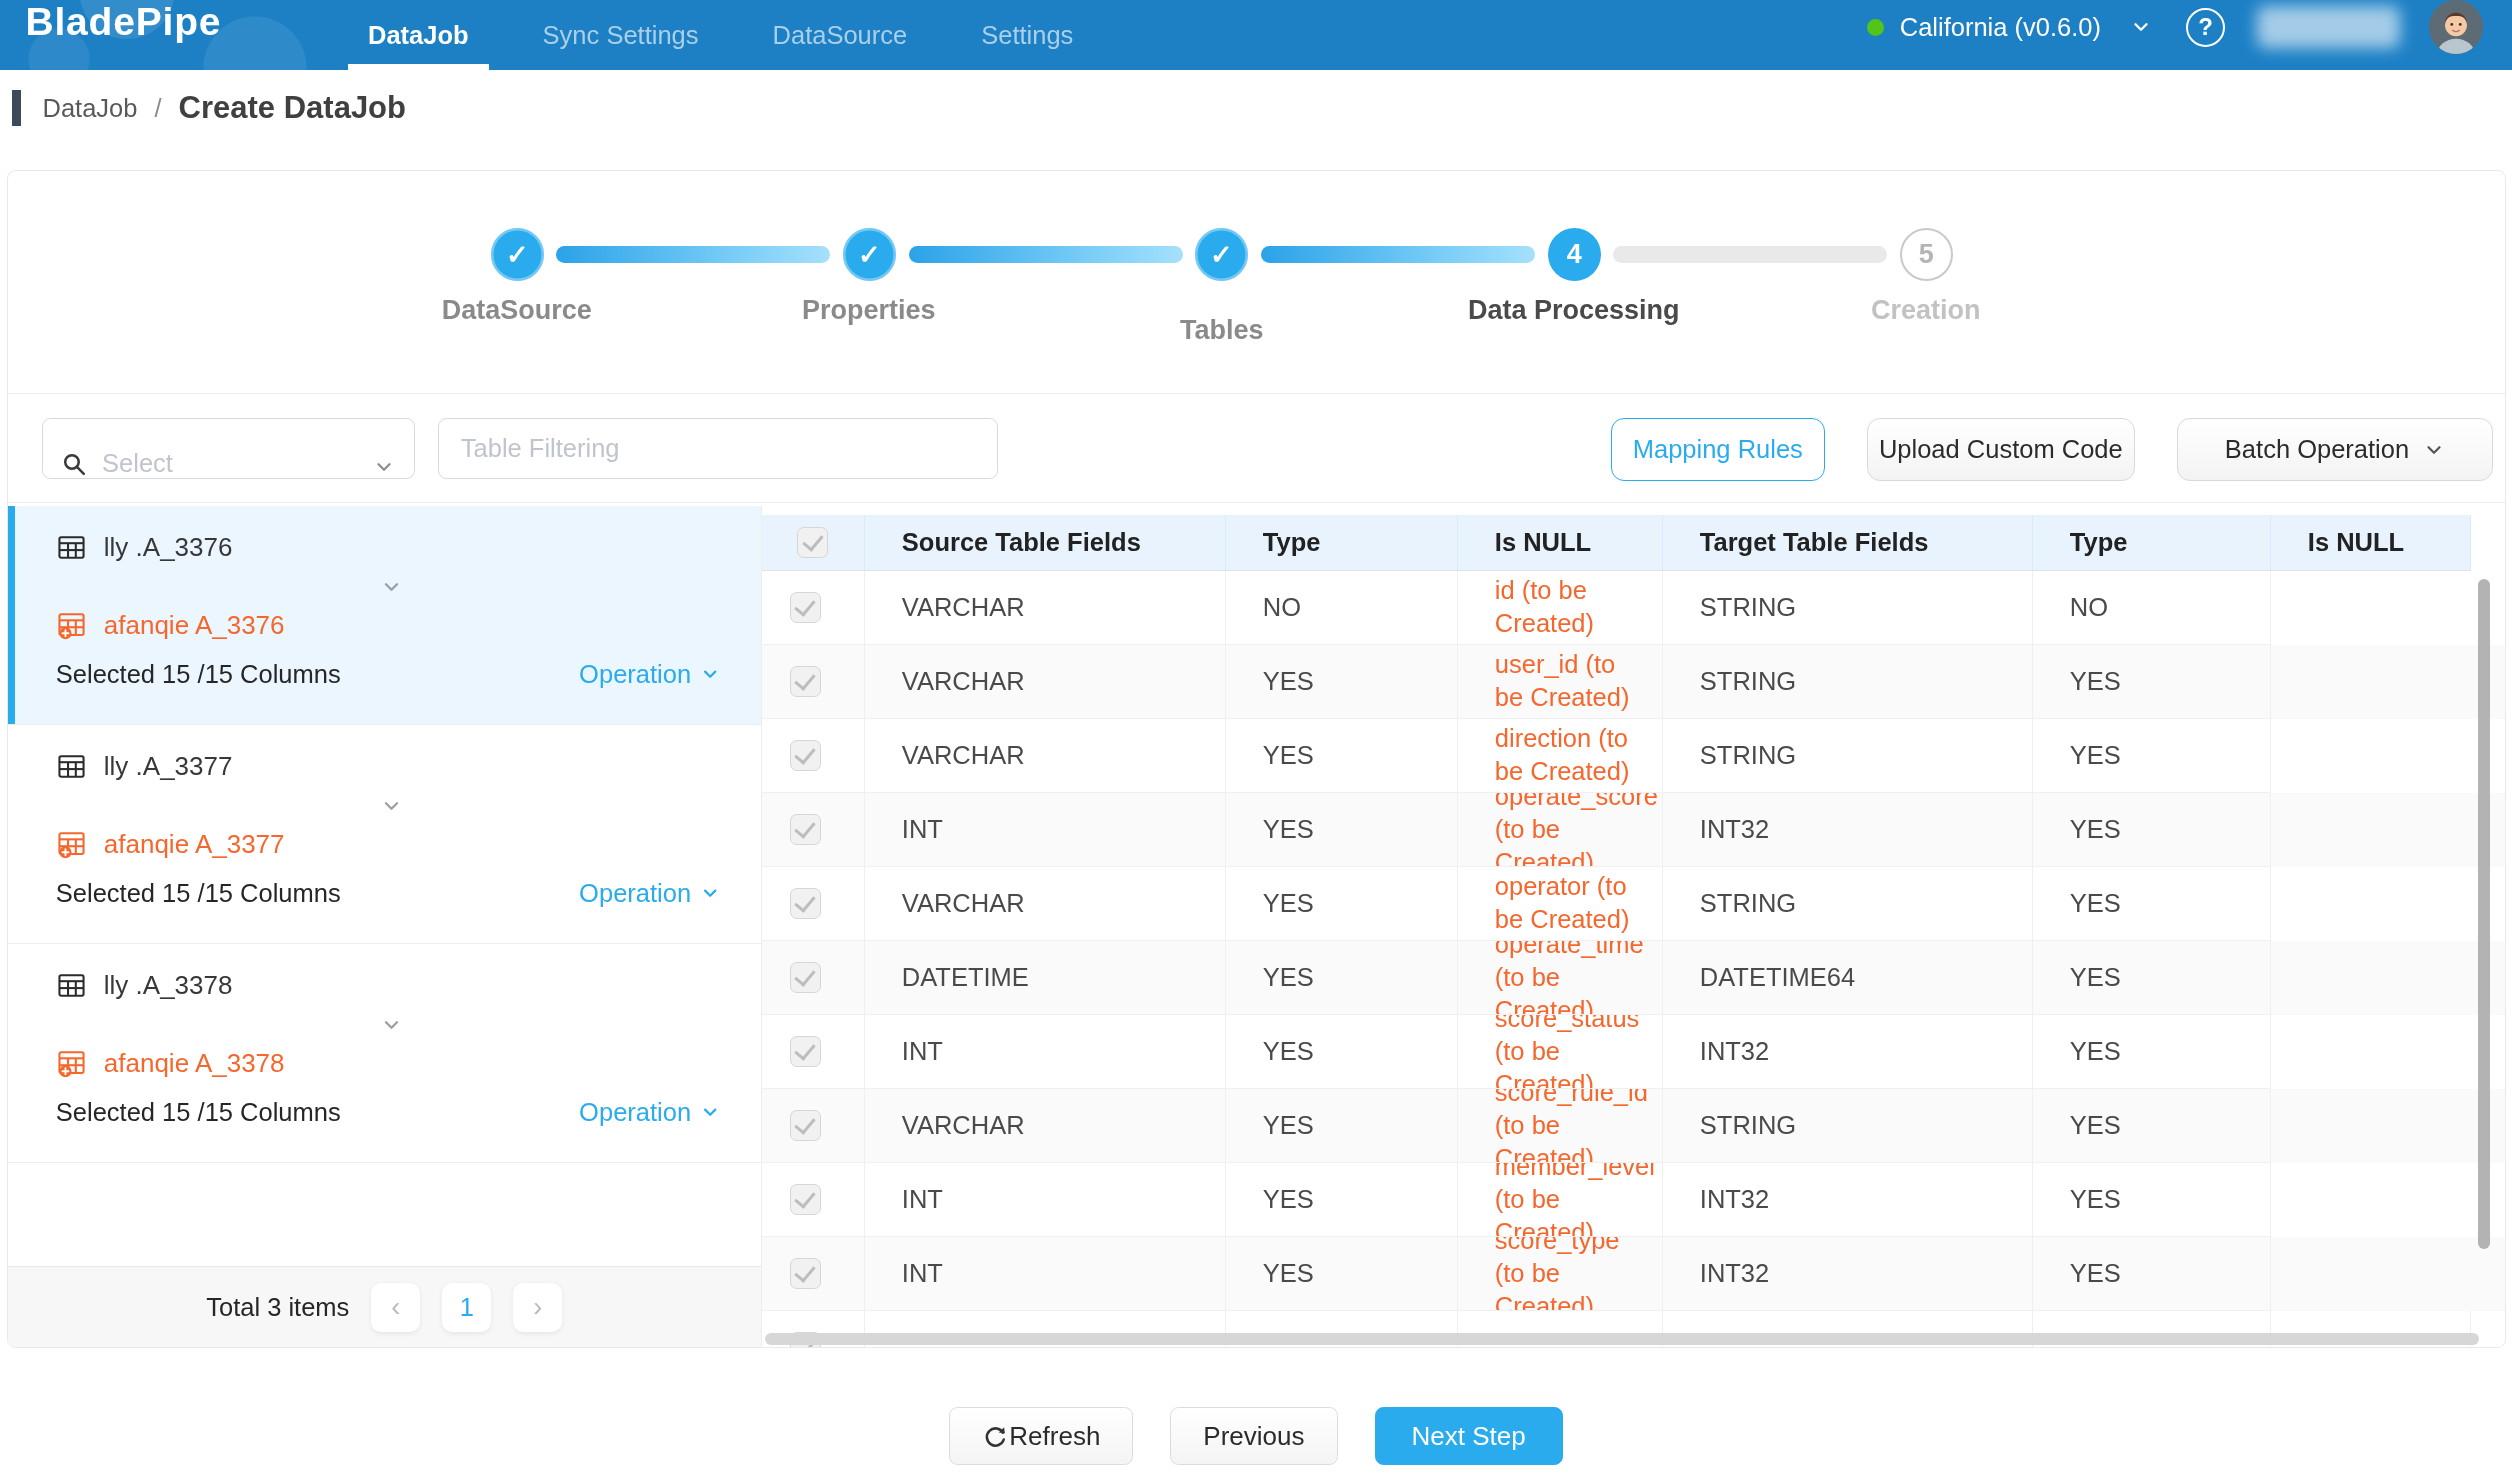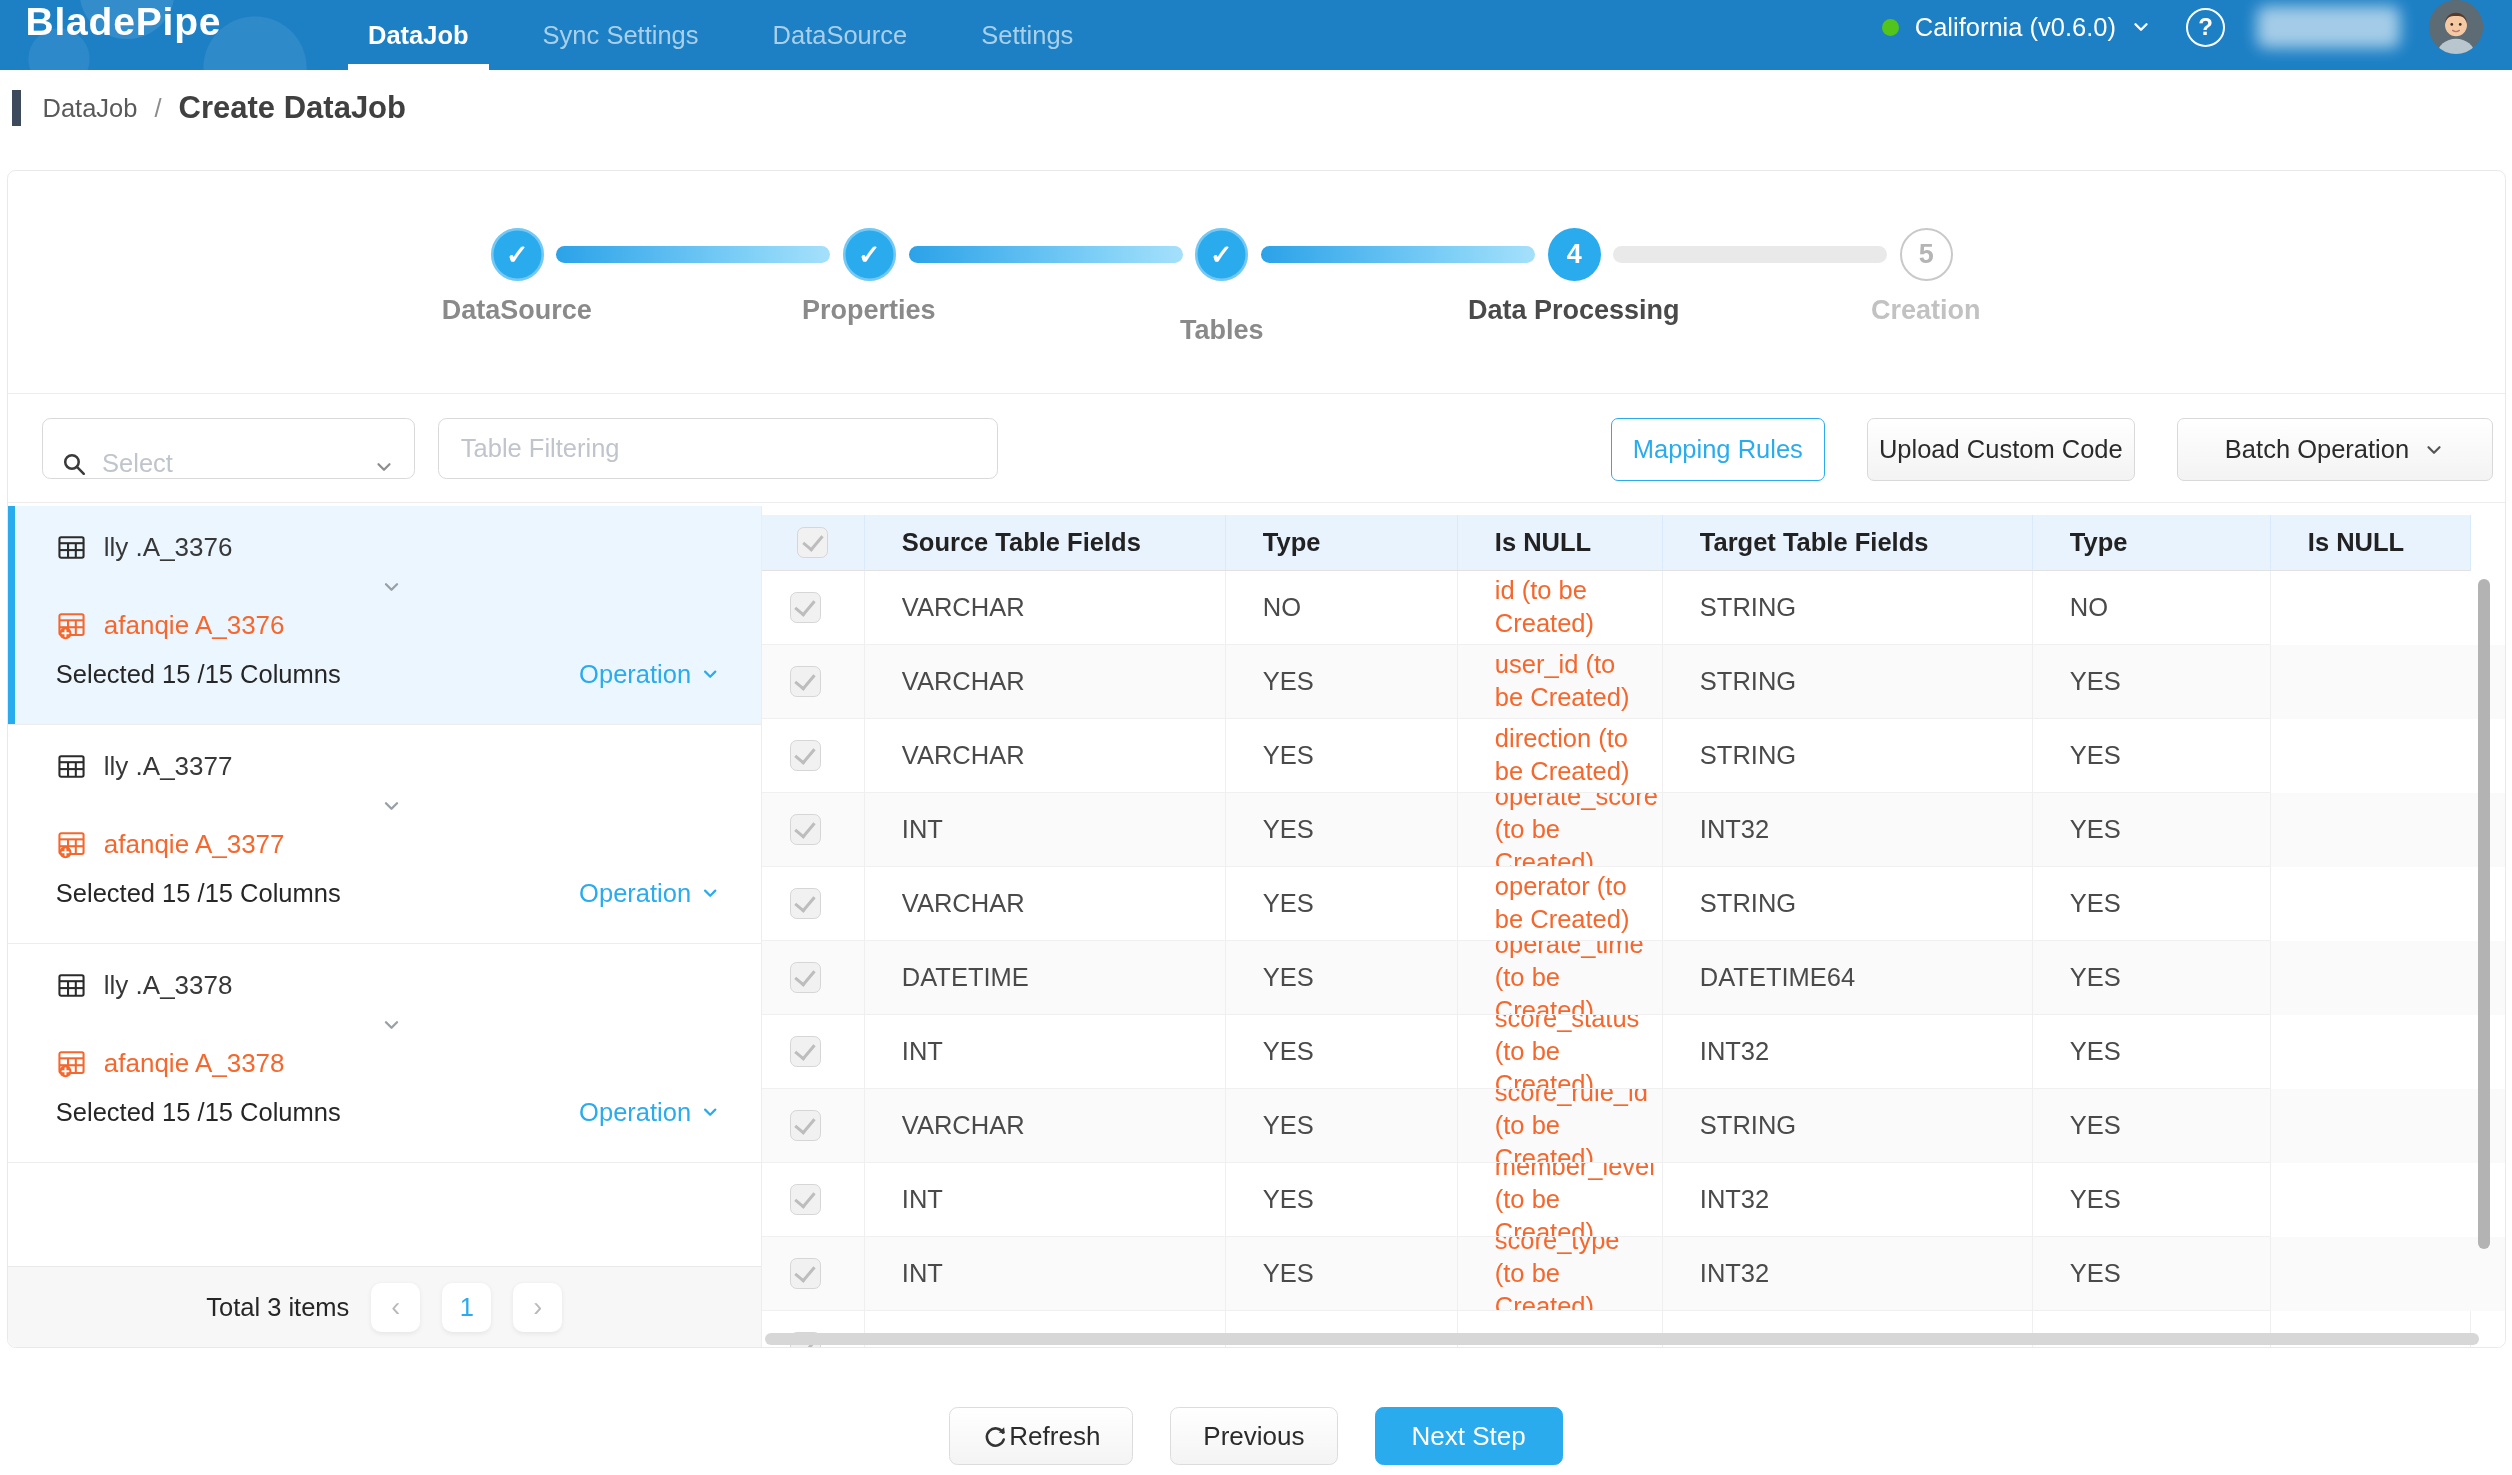--- a/index.html
+++ b/index.html
@@ -20,21 +20,21 @@
   .logo { font-size:39px; font-weight:bold; color:#fff; margin-left:25.5px; width:280px; letter-spacing:0.8px; }
   .nav-menu { display:flex; height:100%; margin-left:25.5px; }
   .nav-item {
     padding:0 37px; display:flex; align-items:center; font-size:25.5px; color:#a9cfe9;
     position:relative; cursor:pointer; white-space:nowrap;
   }
   .nav-item.active { color:#fff; font-weight:bold; }
   .nav-item.active::after { content:""; position:absolute; left:17px; right:17px; bottom:0; height:6px; background:#fff; }
   .nav-right { margin-left:auto; display:flex; align-items:center; padding-right:29px; }
   .status-dot { width:17px; height:17px; border-radius:50%; background:#52c41a; margin-right:15.3px; }
-  .region-label { color:#fff; font-size:25.5px; margin-right:14px; }
+  .region-label { color:#fff; font-size:25.5px; margin-right:29px; }
   .nav-chev { width:22px; height:22px; margin-right:34px; }
   .nav-chev svg, .op-chev svg, .select-chev svg, .batch-chev svg, .card-chev svg { display:block; width:100%; height:100%; }
   .help-icon {
     width:39px; height:39px; border-radius:50%; border:2.5px solid #fff; color:#fff; font-size:24px; font-weight:bold;
     display:flex; align-items:center; justify-content:center; margin-right:32px; cursor:pointer;
   }
   .blur-name { width:143px; height:42px; border-radius:8.5px; background:rgba(255,255,255,.6); filter:blur(7.6px); margin-right:29px; }
   .avatar { width:54px; height:54px; border-radius:50%; overflow:hidden; background:#5d6b74; cursor:pointer; }
   .avatar svg { display:block; }
 
@@ -77,21 +77,21 @@
   .search-icon { width:27px; height:27px; margin-right:13.6px; }
   .search-icon svg { display:block; }
   .select-placeholder { flex:1; font-size:25.5px; color:#c0c4cc; }
   .select-chev { width:22px; height:22px; }
   .filter-input {
     position:absolute; left:430px; top:24px; width:560px; height:61px; border:1.7px solid #d9d9d9; border-radius:8.5px;
     font-size:25.5px; color:#333; padding:0 22px; outline:none; font-family:"Liberation Sans",sans-serif;
   }
   .filter-input::placeholder { color:#c0c4cc; }
   .tb-btn {
-    position:absolute; top:24px; height:63px; border-radius:7px; font-size:25.5px;
+    position:absolute; top:24px; height:63px; border-radius:13px; font-size:25.5px;
     display:flex; align-items:center; justify-content:center; cursor:pointer; white-space:nowrap;
   }
   .btn-mapping { left:1603px; width:214px; border:1.7px solid #2aabee; color:#2aabee; background:#fff; }
   .btn-upload { left:1859px; width:268px; border:1.7px solid #d9d9d9; color:#2b2b2b; background:linear-gradient(#fff,#f3f3f3); }
   .btn-batch { left:2169px; width:316px; border:1.7px solid #d9d9d9; color:#2b2b2b; background:linear-gradient(#fff,#f3f3f3); }
   .batch-chev { width:22px; height:22px; margin-left:13.6px; }
 
   
   .content { position:absolute; top:335px; left:0; right:0; bottom:0; display:flex; }
   .left-panel { width:754px; border-right:1.7px solid #ededed; display:flex; flex-direction:column; background:#fff; }

